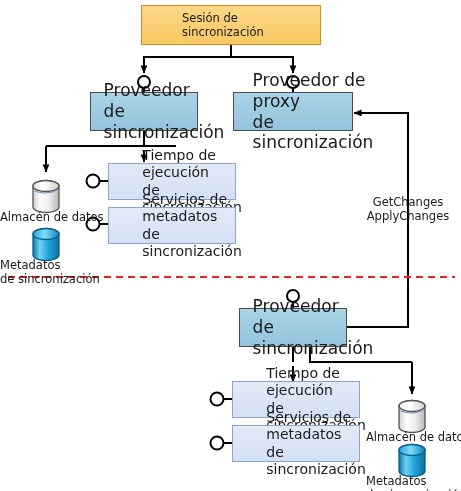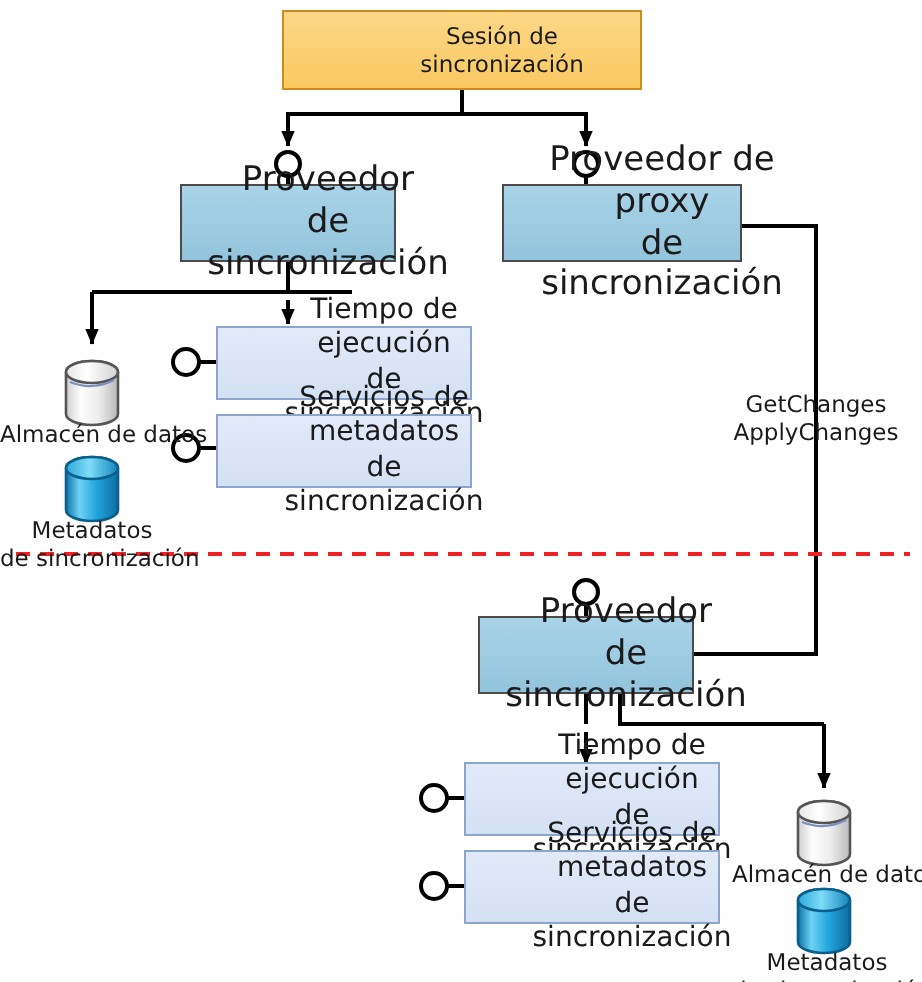--- a/index.html
+++ b/index.html
@@ -16,21 +16,21 @@
     height: 491px;
     background: #ffffff;
     overflow: hidden;
   }
   .node {
     position: absolute;
     box-sizing: border-box;
     display: flex;
     align-items: center;
     justify-content: center;
-    text-align: center;
+    text-align: left;
     line-height: 1.22;
     color: #1a1a1a;
     padding-left: 40px;
   }
   .node-session {
     background: linear-gradient(180deg, #fcd787 0%, #f9c961 100%);
     border: 1px solid #d08b1a;
     font-size: 11.5px;
   }
   .node-provider {
@@ -38,21 +38,21 @@
     border: 1px solid #4b4b4b;
     font-size: 17px;
   }
   .node-service {
     background: linear-gradient(180deg, #e2eaf8 0%, #d4e0f4 100%);
     border: 1px solid #8da5cb;
     font-size: 14px;
   }
   .caption {
     position: absolute;
-    text-align: center;
+    text-align: left;
     font-size: 11.5px;
     line-height: 1.2;
     color: #1a1a1a;
     white-space: nowrap;
   }
   .edge-label {
     position: absolute;
     font-size: 11.5px;
     line-height: 1.25;
     color: #1a1a1a;
@@ -200,21 +200,21 @@
     <g>
       <path d="M399,450 a13,5.5 0 0 1 26,0 l0,21 a13,5.5 0 0 1 -26,0 z" fill="url(#cylBlueSide)" stroke="#0a5f8c" stroke-width="1.3"></path>
       <ellipse cx="412" cy="450" rx="13" ry="5.5" fill="url(#cylBlueTop)" stroke="#0a5f8c" stroke-width="1.3"></ellipse>
     </g>
   </svg>
 
   <div class="node node-session" style="left:141px; top:5px; width:180px; height:40px;">Sesión de sincronización</div>
 
   <div class="node node-provider" style="left:90px; top:92px; width:108px; height:39px;">Proveedor<br>de sincronización</div>
 
-  <div class="node node-provider" style="left:233px; top:92px; width:120px; height:39px;margin-left:18px;">Proveedor de proxy<br>de sincronización</div>
+  <div class="node node-provider" style="left:233px; top:92px; width:120px; height:39px;">Proveedor de proxy<br>de sincronización</div>
 
   <div class="node node-service" style="left:108px; top:163px; width:128px; height:37px;">Tiempo de ejecución<br>de sincronización</div>
 
   <div class="node node-service" style="left:108px; top:207px; width:128px; height:37px;">Servicios de metadatos<br>de sincronización</div>
 
   <div class="caption" style="left:0px; top:211px; width:92px;">Almacén de datos</div>
 
   <div class="caption" style="left:0px; top:259px; width:92px;">Metadatos<br>de sincronización</div>
 
   <div class="edge-label" style="left:350px; top:195px; width:116px;">GetChanges<br>ApplyChanges</div>

